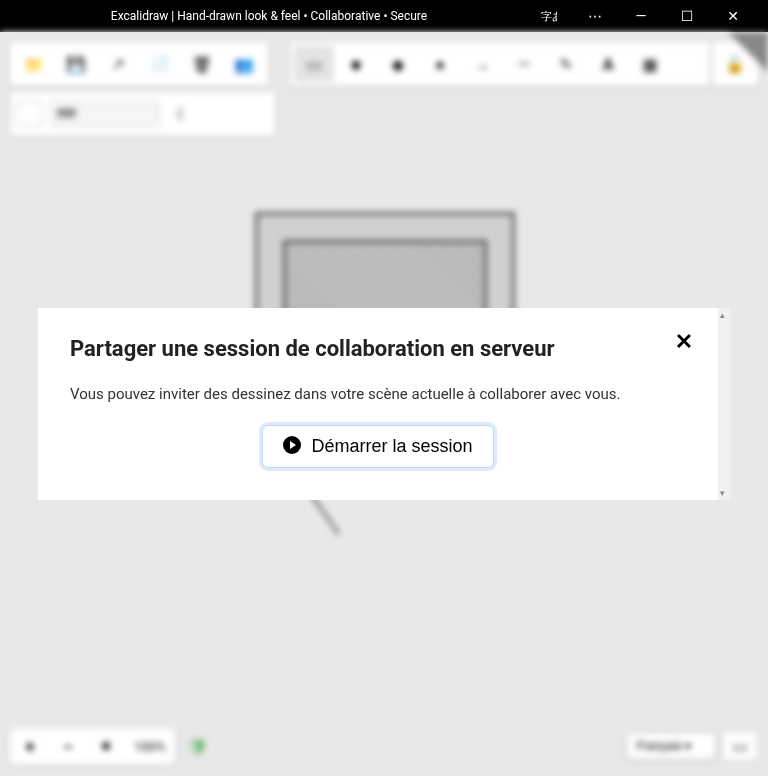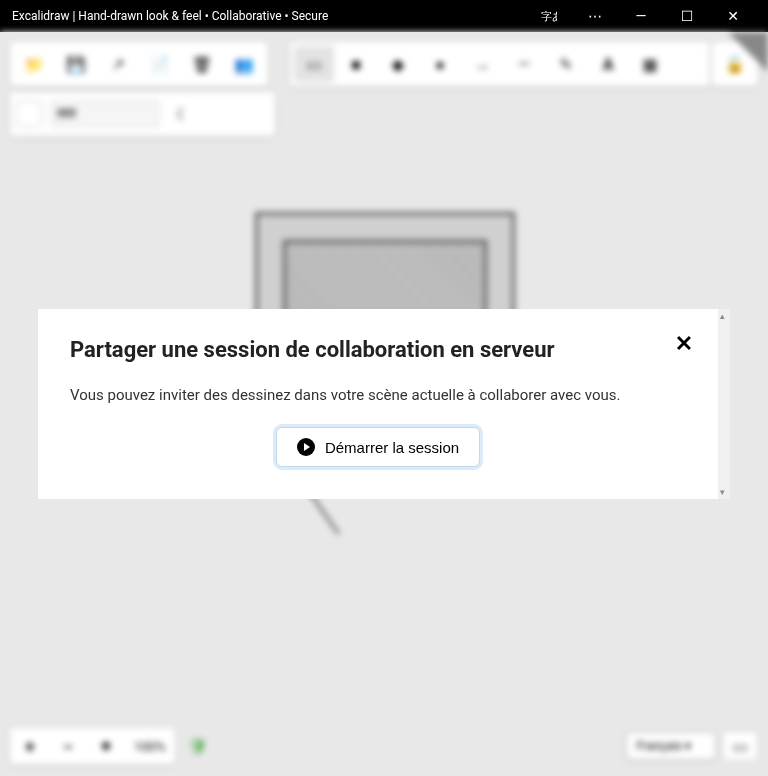--- a/index.html
+++ b/index.html
@@ -12,20 +12,21 @@
   position: relative;
 }
 .titlebar {
   height: 32px;
   background: #000;
   color: #fff;
   display: flex;
   align-items: center;
   padding: 0 12px;
   font-size: 12px;
+  text-align: center;
 }
 .titlebar-title { flex: 1; }
 .titlebar-btn {
   width: 46px;
   height: 32px;
   display: flex;
   align-items: center;
   justify-content: center;
   color: #fff;
   font-size: 14px;
@@ -250,27 +251,27 @@
   cursor: pointer;
 }
 .modal-text {
   font-size: 15px;
   color: #333;
   line-height: 1.5;
   margin-bottom: 16px;
 }
 .start-btn {
   display: flex;
-  align-items: flex-end;
+  align-items: flex-start;
   gap: 10px;
   background: #fff;
   border: 1px solid #c0d8f0;
   border-radius: 6px;
   padding: 10px 20px;
-  font-size: 15px;
+  font-size: 18px;
   margin: 20px auto 0;
   cursor: pointer;
   box-shadow: 0 0 0 3px rgba(120,170,230,0.25);
 }
 .play-circle {
   width: 18px;
   height: 18px;
   border-radius: 50%;
   background: #000;
   display: flex;

